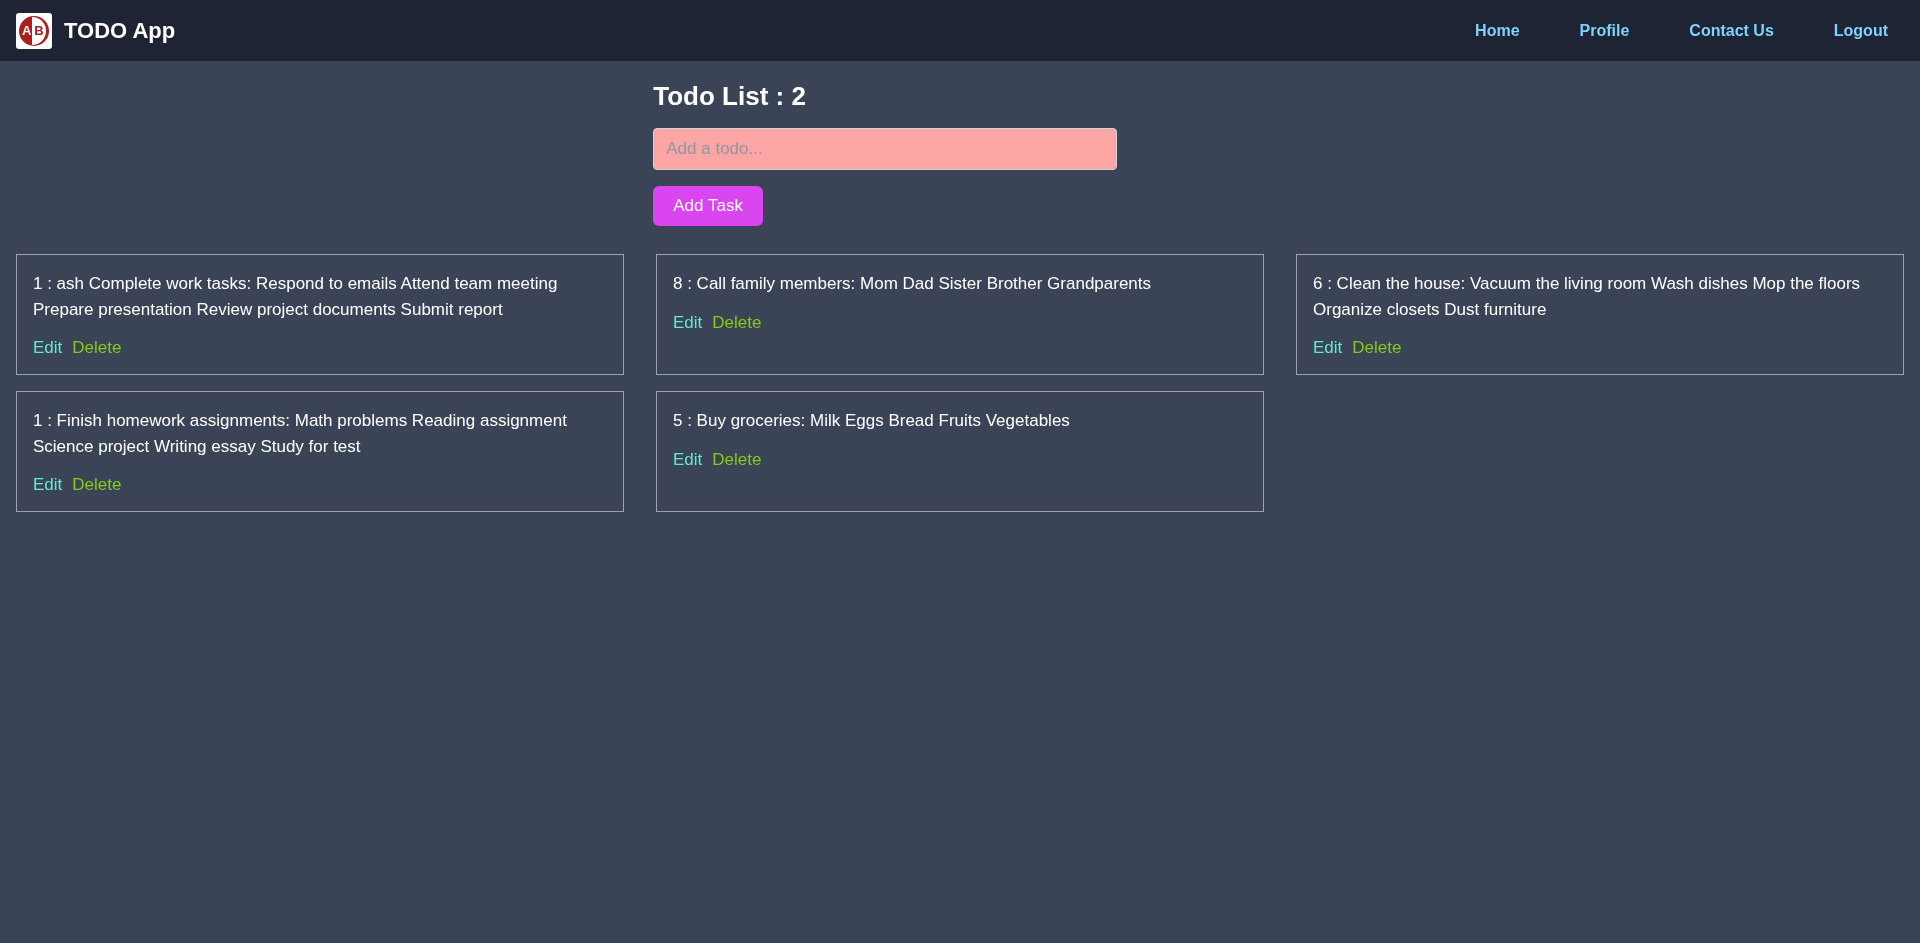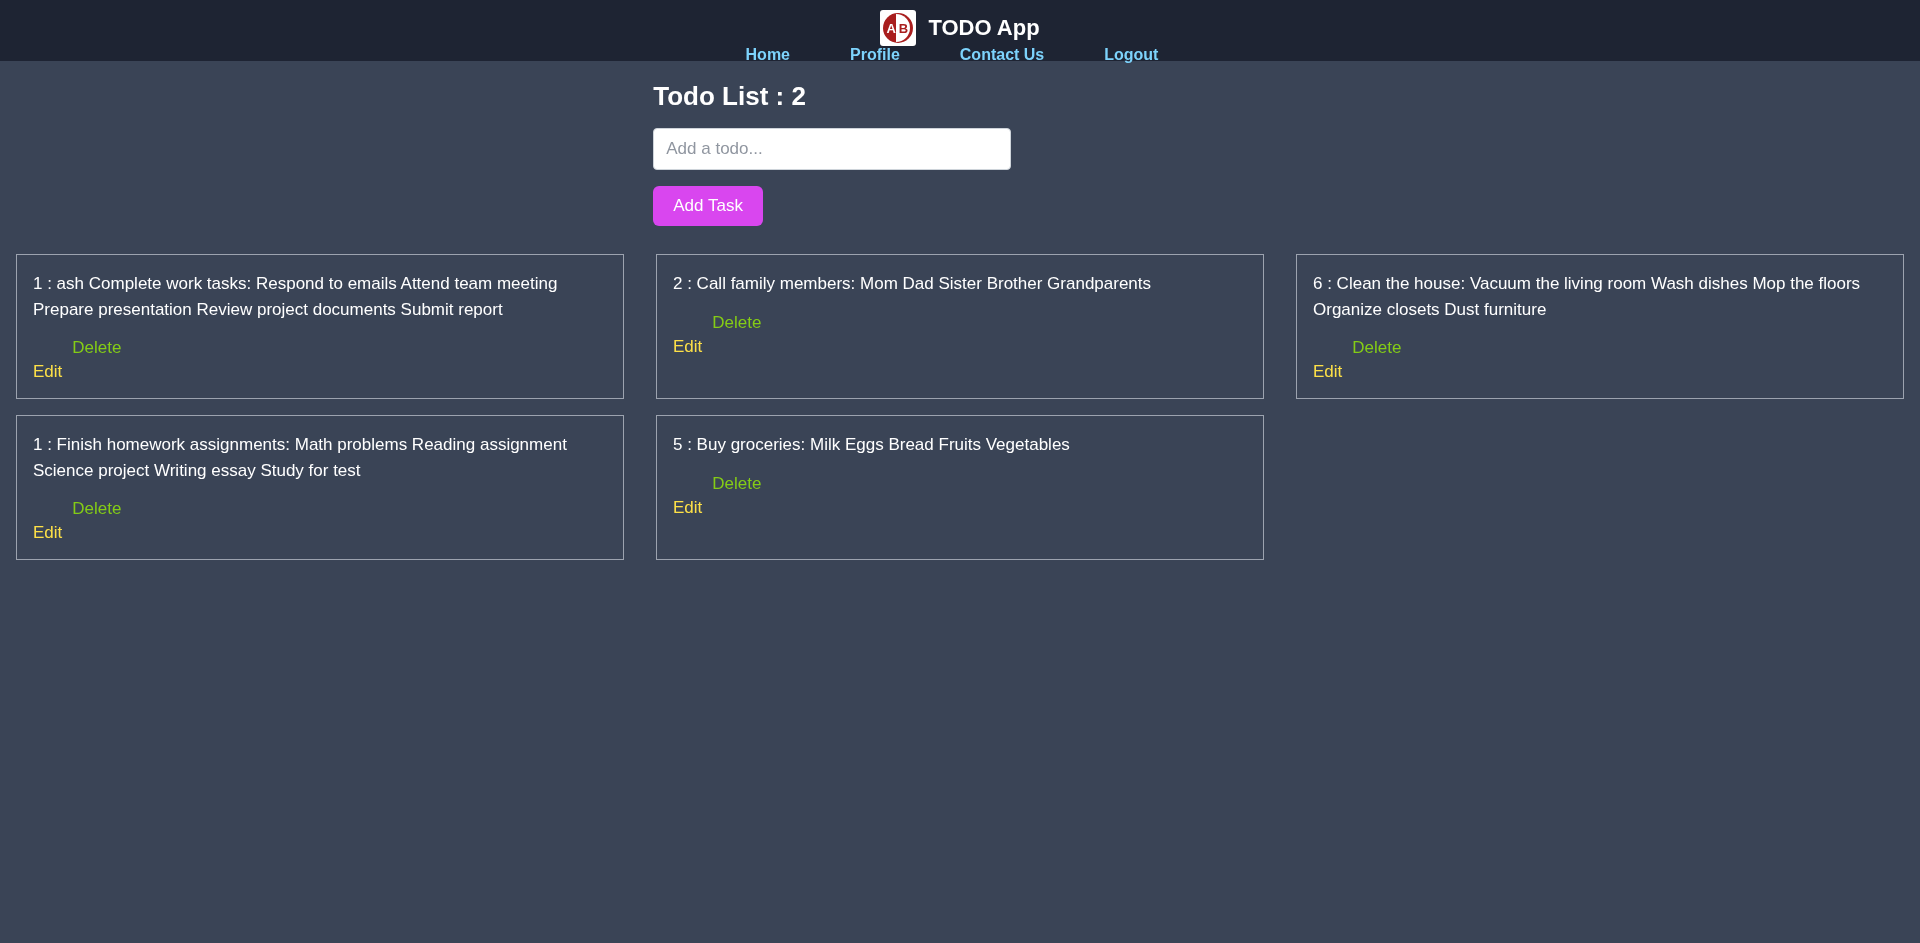--- a/index.html
+++ b/index.html
@@ -13,21 +13,20 @@
     color: #ffffff;
     min-height: 943px;
   }
   .navbar {
     background-color: #1e2433;
     display: flex;
     align-items: center;
     justify-content: space-between;
     padding: 10px 16px;
     height: 61px;
-    flex-direction: column;
   }
   .navbar-left {
     display: flex;
     align-items: center;
     gap: 12px;
   }
   .logo {
     width: 36px;
     height: 36px;
     background: #ffffff;
@@ -100,26 +99,26 @@
     margin-bottom: 16px;
     margin-left: 0;
   }
   .input-row {
     display: flex;
     flex-direction: column;
     align-items: flex-start;
     gap: 16px;
   }
   .todo-input {
-    width: 358px;
+    width: 464px;
     padding: 10px 12px;
     font-size: 17px;
     border: 1px solid #ced4da;
     border-radius: 4px;
-    background: #ffffff;
+    background: #fca5a5;
     color: #495057;
   }
   .todo-input::placeholder {
     color: #9096a0;
   }
   .add-btn {
     background-color: #d946ef;
     color: #ffffff;
     border: none;
     padding: 10px 20px;
@@ -143,24 +142,23 @@
     font-size: 17px;
     line-height: 1.5;
     margin-bottom: 16px;
     color: #ffffff;
   }
   .todo-actions {
     display: flex;
     gap: 10px;
   }
   .edit-link {
-    color: #fde047;
-    cursor: pointer;
-    font-size: 17px;
-    margin-top: 24px;
+    color: #5eead4;
+    cursor: pointer;
+    font-size: 17px;
   }
   .delete-link {
     color: #84cc16;
     cursor: pointer;
     font-size: 17px;
   }
   .header-center {
     width: 425px;
     margin-left: calc(33.33% + 8px);
   }
@@ -194,21 +192,21 @@
 
   <div class="todo-grid">
     <div class="todo-card">
       <p class="todo-text">1 : ash Complete work tasks: Respond to emails Attend team meeting Prepare presentation Review project documents Submit report</p>
       <div class="todo-actions">
         <span class="edit-link">Edit</span>
         <span class="delete-link">Delete</span>
       </div>
     </div>
     <div class="todo-card">
-      <p class="todo-text">2 : Call family members: Mom Dad Sister Brother Grandparents</p>
+      <p class="todo-text">8 : Call family members: Mom Dad Sister Brother Grandparents</p>
       <div class="todo-actions">
         <span class="edit-link">Edit</span>
         <span class="delete-link">Delete</span>
       </div>
     </div>
     <div class="todo-card">
       <p class="todo-text">6 : Clean the house: Vacuum the living room Wash dishes Mop the floors Organize closets Dust furniture</p>
       <div class="todo-actions">
         <span class="edit-link">Edit</span>
         <span class="delete-link">Delete</span>

